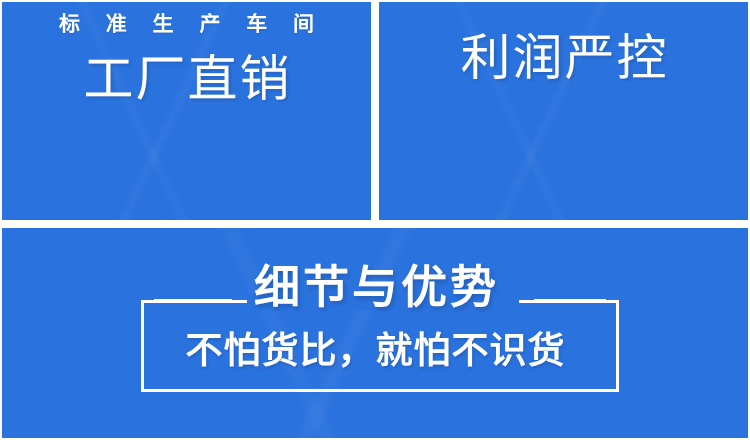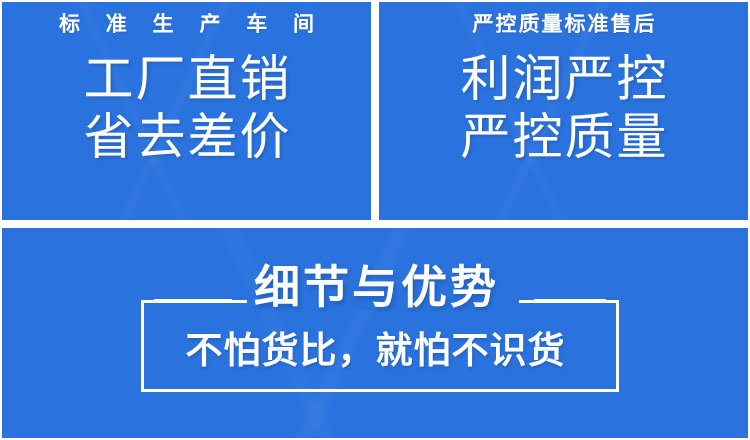--- a/index.html
+++ b/index.html
@@ -144,29 +144,26 @@
 </style>
 </head>
 <body>
 
 <div id="banner">
 
   <div class="panel panel-top-left">
     <div class="top-inner">
       <div class="eyebrow wide">标 准 生 产 车 间</div>
       <div class="headline first">工厂直销</div>
-      <div class="headline">省去差价</div>
     </div>
   </div>
 
   <div class="panel panel-top-right">
     <div class="top-inner">
-      <div class="eyebrow narrow">严控质量标准售后</div>
       <div class="headline first">利润严控</div>
-      <div class="headline">严控质量</div>
     </div>
   </div>
 
   <div class="panel panel-bottom">
     <div class="bottom-inner">
 
       <div class="frame"></div>
       <div class="frame-gap"></div>
       <div class="dash dash-left"></div>
       <div class="dash dash-right"></div>

